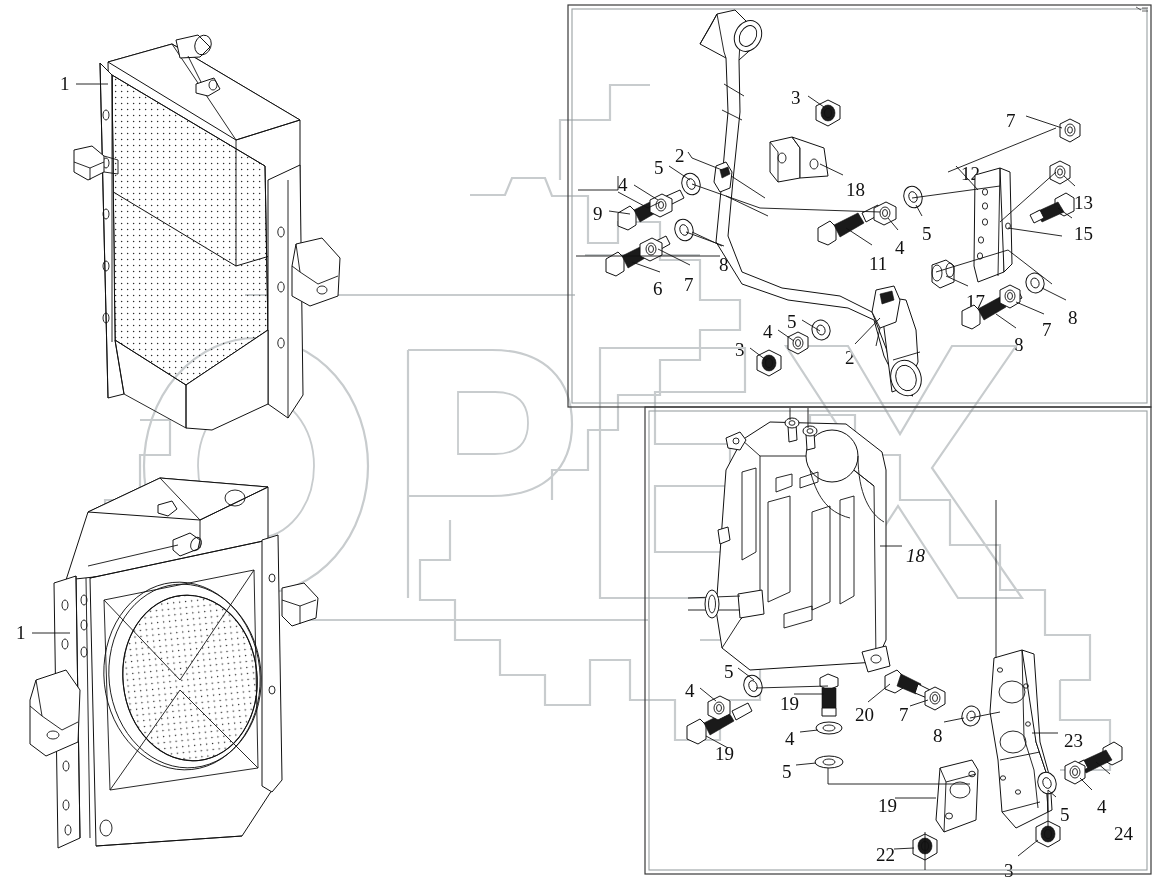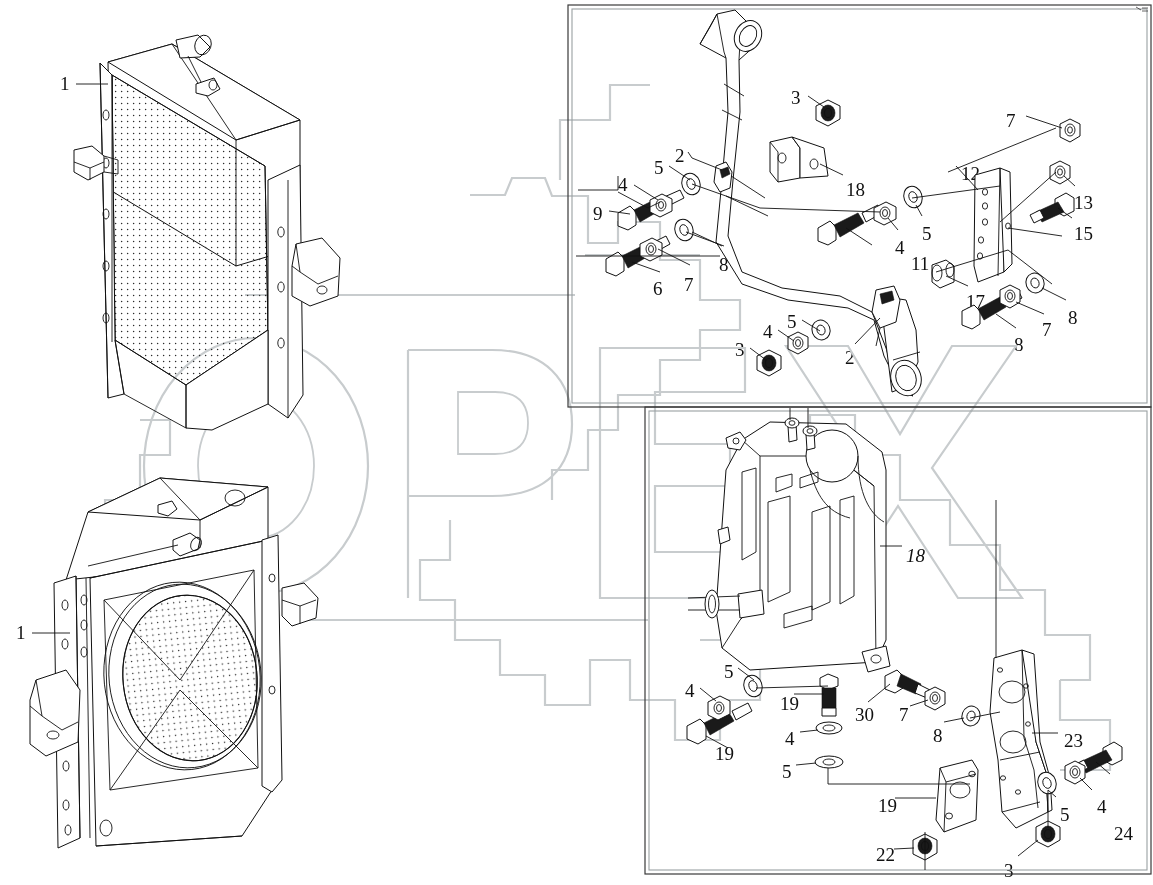--- a/index.html
+++ b/index.html
@@ -606,21 +606,21 @@
       <div class="lbl" style="left: 16px; top: 623px;">1</div>
       <div class="lbl" style="left: 791px; top: 88px;">3</div>
       <div class="lbl" style="left: 675px; top: 146px;">2</div>
       <div class="lbl" style="left: 654px; top: 158px;">5</div>
       <div class="lbl" style="left: 618px; top: 175px;">4</div>
       <div class="lbl" style="left: 593px; top: 204px;">9</div>
       <div class="lbl" style="left: 846px; top: 180px;">18</div>
       <div class="lbl" style="left: 653px; top: 279px;">6</div>
       <div class="lbl" style="left: 684px; top: 275px;">7</div>
       <div class="lbl" style="left: 719px; top: 255px;">8</div>
-      <div class="lbl" style="left: 869px; top: 254px; margin-left: 42px;">11</div>
+      <div class="lbl" style="left: 869px; top: 254px;">11</div>
       <div class="lbl" style="left: 895px; top: 238px;">4</div>
       <div class="lbl" style="left: 922px; top: 224px;">5</div>
       <div class="lbl" style="left: 938px; top: 164px; margin-left: 23px;">12</div>
       <div class="lbl" style="left: 1006px; top: 111px;">7</div>
       <div class="lbl" style="left: 1074px; top: 193px;">13</div>
       <div class="lbl" style="left: 1074px; top: 224px;">15</div>
       <div class="lbl" style="left: 966px; top: 292px;">17</div>
       <div class="lbl" style="left: 1068px; top: 308px;">8</div>
       <div class="lbl" style="left: 1042px; top: 320px;">7</div>
       <div class="lbl" style="left: 1014px; top: 335px;">8</div>
@@ -628,21 +628,21 @@
       <div class="lbl" style="left: 763px; top: 322px;">4</div>
       <div class="lbl" style="left: 735px; top: 340px;">3</div>
       <div class="lbl" style="left: 845px; top: 348px;">2</div>
       <div class="lbl" style="left: 906px; top: 546px; font-style: italic;">18</div>
       <div class="lbl" style="left: 724px; top: 662px;">5</div>
       <div class="lbl" style="left: 685px; top: 681px;">4</div>
       <div class="lbl" style="left: 780px; top: 694px;">19</div>
       <div class="lbl" style="left: 715px; top: 744px;">19</div>
       <div class="lbl" style="left: 785px; top: 729px;">4</div>
       <div class="lbl" style="left: 782px; top: 762px;">5</div>
-      <div class="lbl" style="left: 855px; top: 705px;">30</div>
+      <div class="lbl" style="left: 855px; top: 705px;">20</div>
       <div class="lbl" style="left: 899px; top: 705px;">7</div>
       <div class="lbl" style="left: 933px; top: 726px;">8</div>
       <div class="lbl" style="left: 878px; top: 796px;">19</div>
       <div class="lbl" style="left: 876px; top: 845px;">22</div>
       <div class="lbl" style="left: 1064px; top: 731px; font-family: Liberation Serif, serif;">23</div>
       <div class="lbl" style="left: 1114px; top: 824px;">24</div>
       <div class="lbl" style="left: 1097px; top: 797px;">4</div>
       <div class="lbl" style="left: 1060px; top: 805px;">5</div>
       <div class="lbl" style="left: 1004px; top: 861px;">3</div>
     </div>

